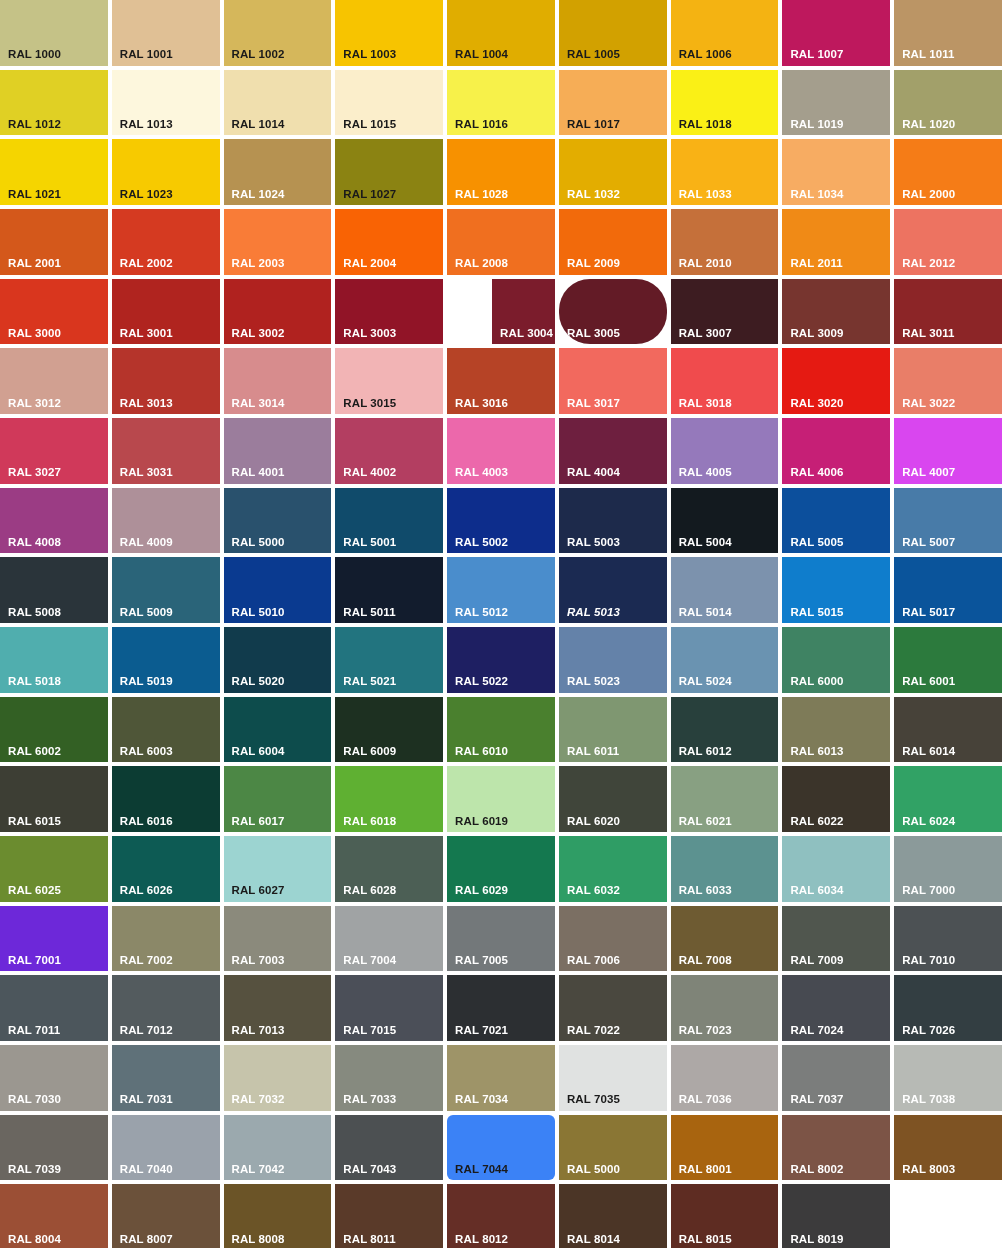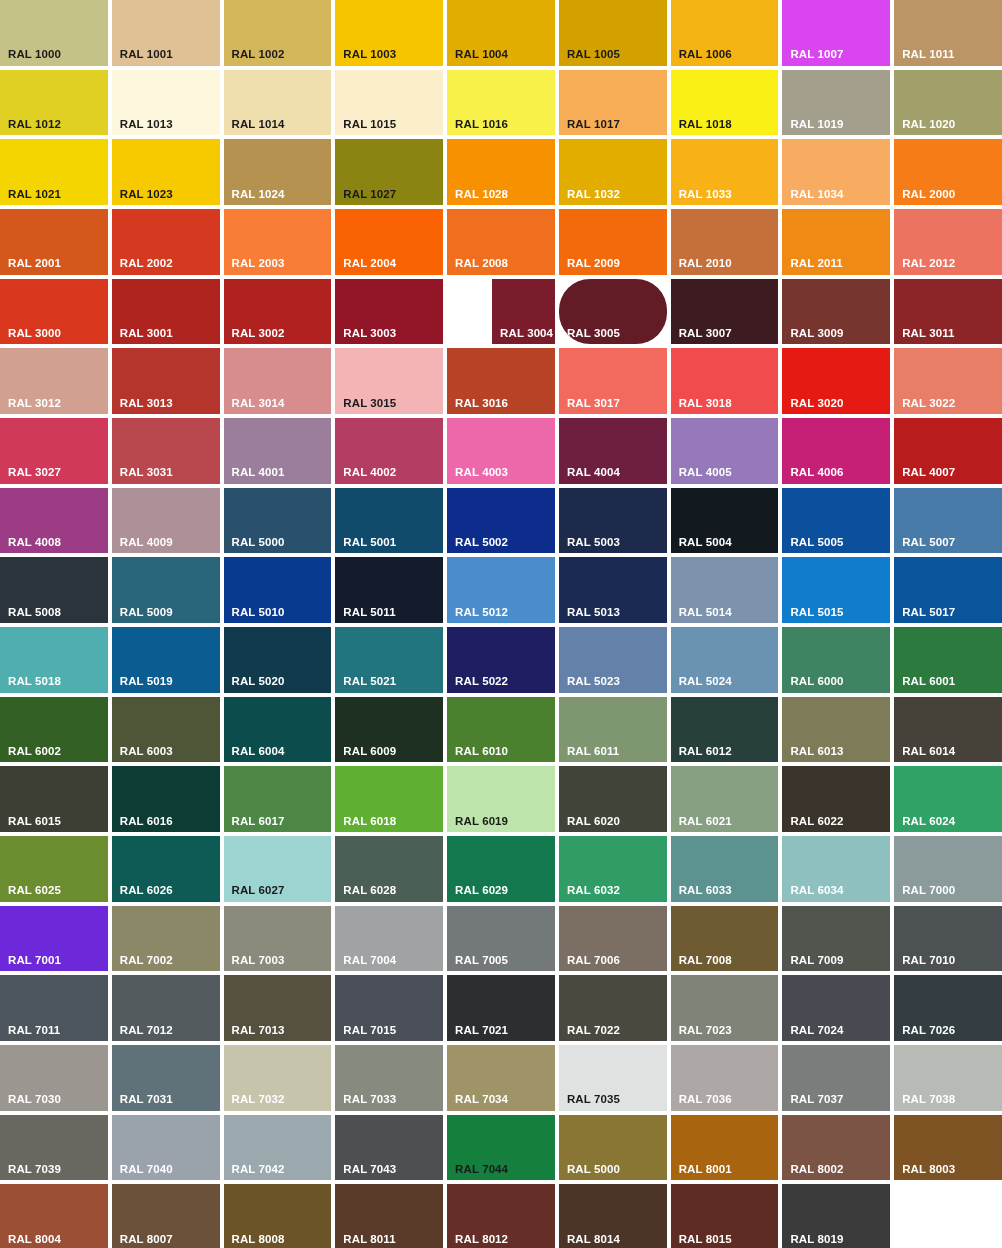--- a/index.html
+++ b/index.html
@@ -60,21 +60,21 @@
     </div>
     <div class="swatch" style="background: rgb(224, 173, 0);">
       <span class="swatch-label txt-dark">RAL 1004</span>
     </div>
     <div class="swatch" style="background: rgb(210, 161, 0);">
       <span class="swatch-label txt-dark">RAL 1005</span>
     </div>
     <div class="swatch" style="background: rgb(244, 179, 18); padding-left: 36px;">
       <span class="swatch-label txt-dark">RAL 1006</span>
     </div>
-    <div class="swatch" style="background: #d946ef;">
+    <div class="swatch" style="background: #be185d;">
       <span class="swatch-label txt-light">RAL 1007</span>
     </div>
     <div class="swatch" style="background: rgb(187, 149, 101);">
       <span class="swatch-label txt-light">RAL 1011</span>
     </div>
     <div class="swatch" style="background: rgb(224, 208, 36);">
       <span class="swatch-label txt-dark">RAL 1012</span>
     </div>
     <div class="swatch" style="background: rgb(253, 247, 221);">
       <span class="swatch-label txt-dark">RAL 1013</span>
@@ -225,21 +225,21 @@
     </div>
     <div class="swatch" style="background: rgb(110, 31, 63);">
       <span class="swatch-label txt-light">RAL 4004</span>
     </div>
     <div class="swatch" style="background: rgb(149, 121, 187); text-decoration: underline;">
       <span class="swatch-label txt-light">RAL 4005</span>
     </div>
     <div class="swatch" style="background: rgb(198, 31, 118);">
       <span class="swatch-label txt-light">RAL 4006</span>
     </div>
-    <div class="swatch" style="background: #b91c1c; padding-left: 48px;">
+    <div class="swatch" style="background: #d946ef; padding-left: 48px;">
       <span class="swatch-label txt-light">RAL 4007</span>
     </div>
     <div class="swatch" style="background: rgb(155, 60, 132);">
       <span class="swatch-label txt-light">RAL 4008</span>
     </div>
     <div class="swatch" style="background: rgb(174, 144, 153);">
       <span class="swatch-label txt-light">RAL 4009</span>
     </div>
     <div class="swatch" style="background: rgb(41, 81, 109);">
       <span class="swatch-label txt-light">RAL 5000</span>
@@ -270,21 +270,21 @@
     </div>
     <div class="swatch" style="background: rgb(10, 58, 144);">
       <span class="swatch-label txt-light">RAL 5010</span>
     </div>
     <div class="swatch" style="background: rgb(18, 28, 45);">
       <span class="swatch-label txt-light">RAL 5011</span>
     </div>
     <div class="swatch" style="background: rgb(74, 141, 204);">
       <span class="swatch-label txt-light">RAL 5012</span>
     </div>
-    <div class="swatch" style="background: rgb(27, 42, 82);">
+    <div class="swatch" style="background: rgb(27, 42, 82); font-style: italic;">
       <span class="swatch-label txt-light">RAL 5013</span>
     </div>
     <div class="swatch" style="background: rgb(124, 146, 173);">
       <span class="swatch-label txt-light">RAL 5014</span>
     </div>
     <div class="swatch" style="background: rgb(15, 125, 204);">
       <span class="swatch-label txt-light">RAL 5015</span>
     </div>
     <div class="swatch" style="background: rgb(10, 84, 155);">
       <span class="swatch-label txt-light">RAL 5017</span>
@@ -483,21 +483,21 @@
     </div>
     <div class="swatch" style="background: rgb(154, 162, 171);">
       <span class="swatch-label txt-light">RAL 7040</span>
     </div>
     <div class="swatch" style="background: rgb(155, 169, 174);">
       <span class="swatch-label txt-light">RAL 7042</span>
     </div>
     <div class="swatch" style="background: rgb(76, 80, 82);">
       <span class="swatch-label txt-light">RAL 7043</span>
     </div>
-    <div class="swatch" style="background: #15803d;">
+    <div class="swatch" style="background: #3b82f6; border-radius: 6px;">
       <span class="swatch-label txt-dark">RAL 7044</span>
     </div>
     <div class="swatch" style="background: rgb(138, 118, 52);">
       <span class="swatch-label txt-light">RAL 5000</span>
     </div>
     <div class="swatch" style="background: rgb(168, 100, 15);">
       <span class="swatch-label txt-light">RAL 8001</span>
     </div>
     <div class="swatch" style="background: rgb(124, 84, 70);">
       <span class="swatch-label txt-light">RAL 8002</span>

